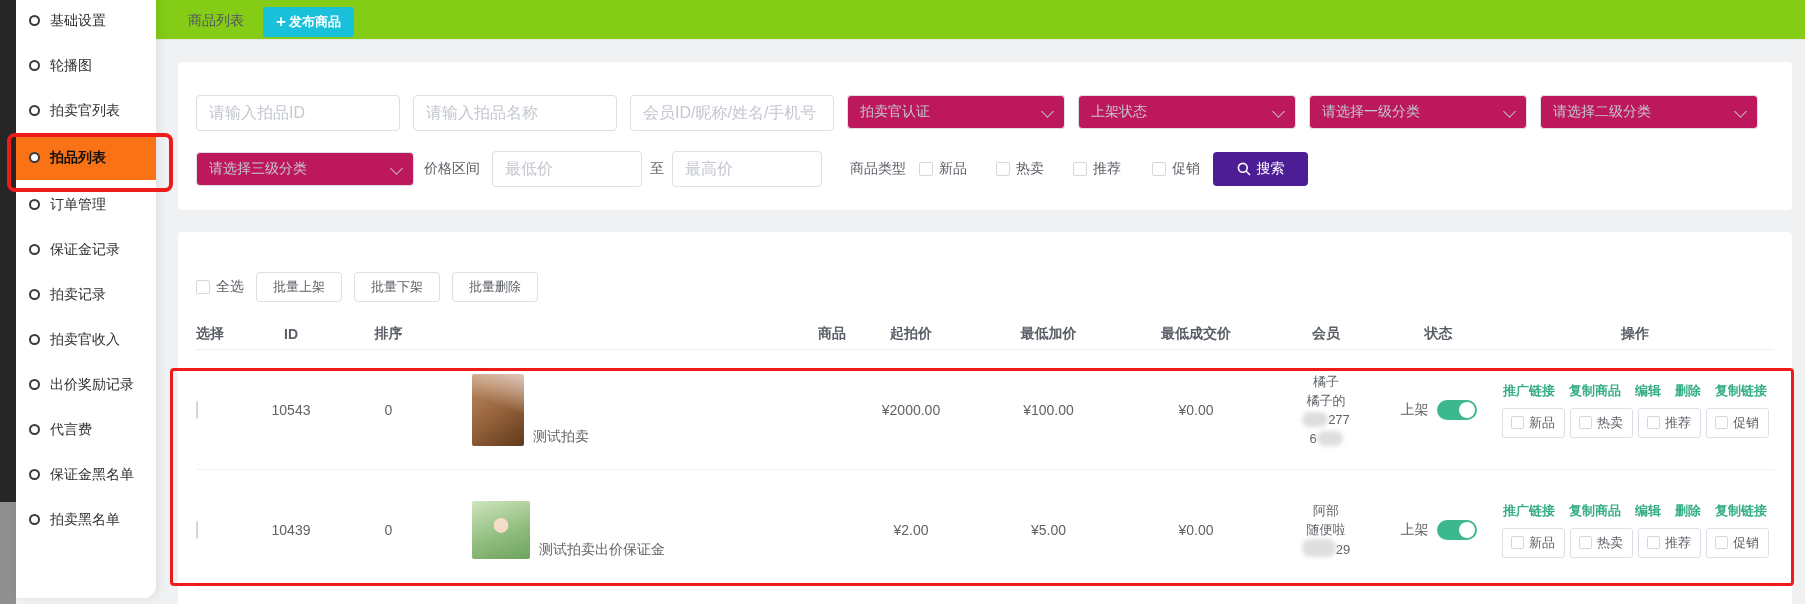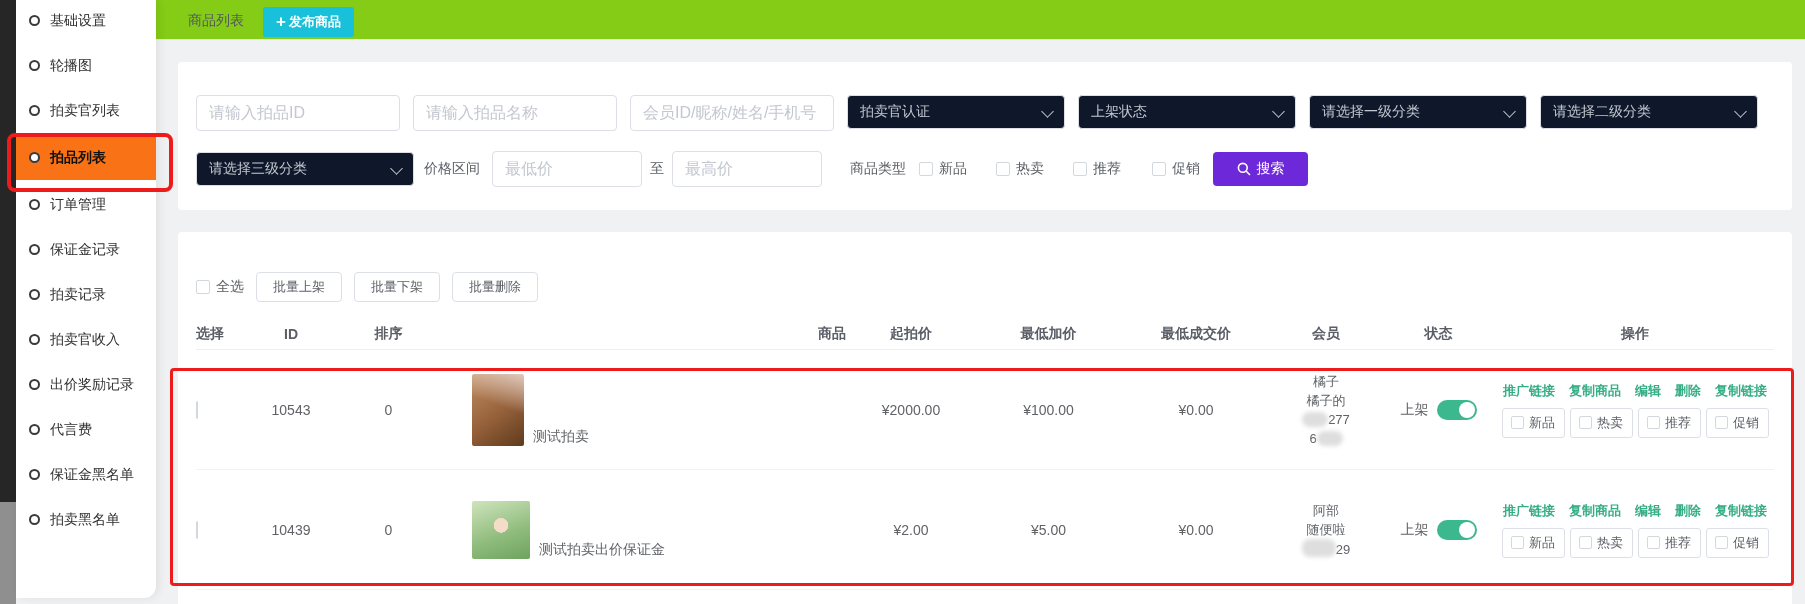--- a/index.html
+++ b/index.html
@@ -34,31 +34,31 @@
   .plus-icon { font-size:17px; font-weight:bold; line-height:1; margin-top:-2px; }
 
   
   .filter-card { position:absolute; left:22px; top:62px; width:1614px; height:148px; background:#fff; border-radius:4px; }
   .f-row1 { position:absolute; left:18px; top:33px; display:flex; gap:13px; }
   .f-input { width:204px; height:34px; border:1px solid #dcdfe6; border-radius:4px; padding:17px 12px;
     font-size:16px; color:#606266; background:#fff; outline:none; font-family:inherit; }
   .f-input::placeholder { color:#c3c7cf; }
   .f-input.small { width:150px; }
   .f-select { position:relative; width:218px; height:34px; border:1px solid #dcdfe6; border-radius:4px;
-    display:flex; align-items:center; padding:0 28px 0 12px; font-size:14px; color:#c3c7cf; background:#0f172a; cursor:pointer; }
+    display:flex; align-items:center; padding:0 28px 0 12px; font-size:14px; color:#c3c7cf; background:#be185d; cursor:pointer; }
   .chevron { position:absolute; right:12px; top:11px; width:9px; height:9px;
     border-right:1.5px solid #c0c4cc; border-bottom:1.5px solid #c0c4cc; transform:rotate(45deg); }
   .f-row2 { position:absolute; left:18px; top:90px; height:34px; display:flex; align-items:center; }
   .f-label { font-size:14px; color:#5b5f66; white-space:nowrap; }
   .ml10{margin-left:10px;} .ml8{margin-left:8px;} .ml12{margin-left:12px;} .ml13{margin-left:13px;}
   .ml28{margin-left:28px;} .ml29{margin-left:29px;} .ml31{margin-left:31px;}
   .checkbox { width:14px; height:14px; border:1px solid #d3d7de; border-radius:2px; background:#fff; flex:none; cursor:pointer; }
   .ck-wrap { display:flex; align-items:center; cursor:pointer; }
   .ck-label { font-size:14px; color:#5b5f66; margin-left:6px; white-space:nowrap; }
-  .search-btn { width:95px; height:34px; background:#6d28d9; color:#fff; border:none; border-radius:4px;
+  .search-btn { width:95px; height:34px; background:#4c1d95; color:#fff; border:none; border-radius:4px;
     font-size:14px; display:flex; align-items:center; justify-content:center; gap:6px; cursor:pointer; font-family:inherit; }
 
   
   .table-card { position:absolute; left:22px; top:232px; width:1614px; height:372px; background:#fff; border-radius:4px 4px 0 0; }
   .batch-row { position:absolute; left:18px; top:40px; display:flex; align-items:center; }
   .batch-btn { height:30px; padding:0 16px; margin-left:12px; background:#fff; border:1px solid #dcdfe6;
     border-radius:4px; font-size:13px; color:#5b5f66; cursor:pointer; font-family:inherit; }
   .grid { display:grid; grid-template-columns:55px 80px 115px 400px 130px 145px 150px 110px 115px 1fr; align-items:center; }
   .thead { position:absolute; left:18px; right:18px; top:86px; height:32px; border-bottom:1px solid #ebeef5;
     font-size:14px; color:#5a5e66; font-weight:bold; }

